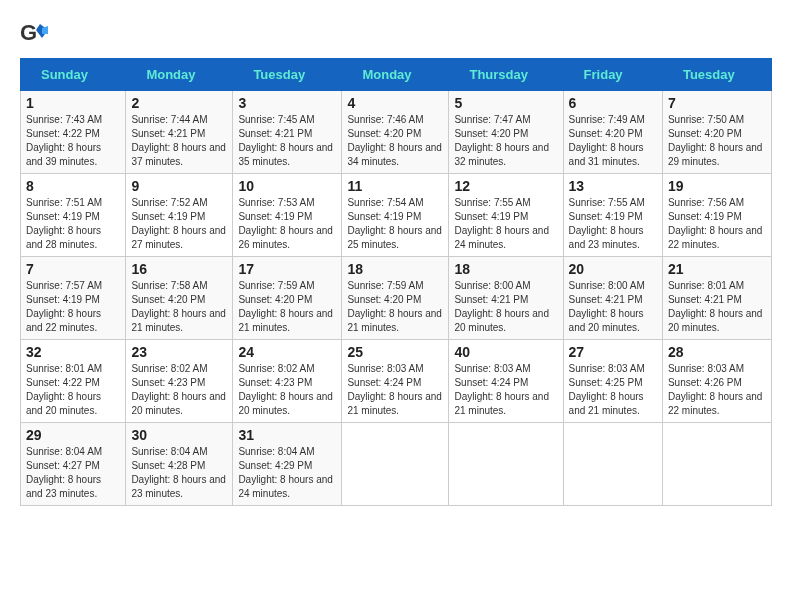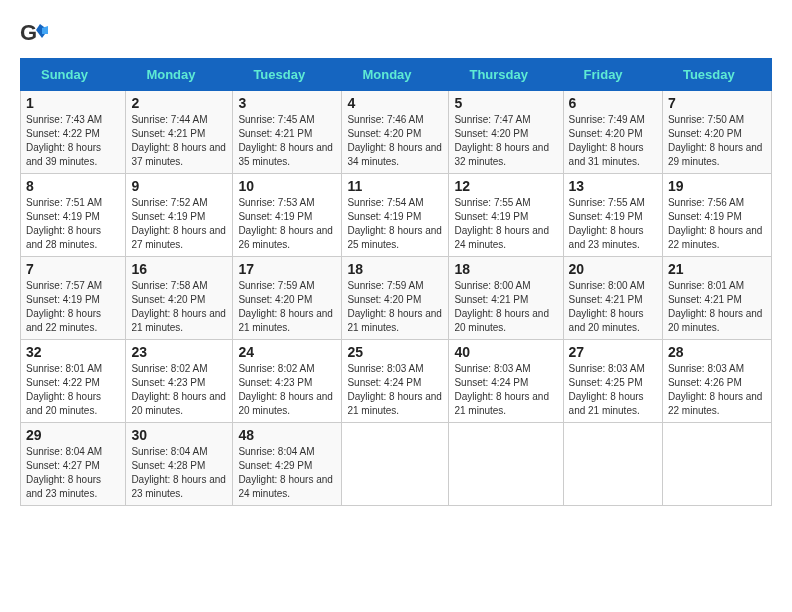--- a/index.html
+++ b/index.html
@@ -343,21 +343,21 @@
       </td>
         <td>
         <span class="day-number">30</span>
         <div class="day-detail">
           Sunrise: 8:04 AM<br>
           Sunset: 4:28 PM<br>
           Daylight: 8 hours and 23 minutes.
         </div>
       </td>
         <td>
-        <span class="day-number">48</span>
+        <span class="day-number">31</span>
         <div class="day-detail">
           Sunrise: 8:04 AM<br>
           Sunset: 4:29 PM<br>
           Daylight: 8 hours and 24 minutes.
         </div>
       </td>
         <td class="empty-cell"></td>
         <td class="empty-cell"></td>
         <td class="empty-cell"></td>
         <td class="empty-cell"></td>

